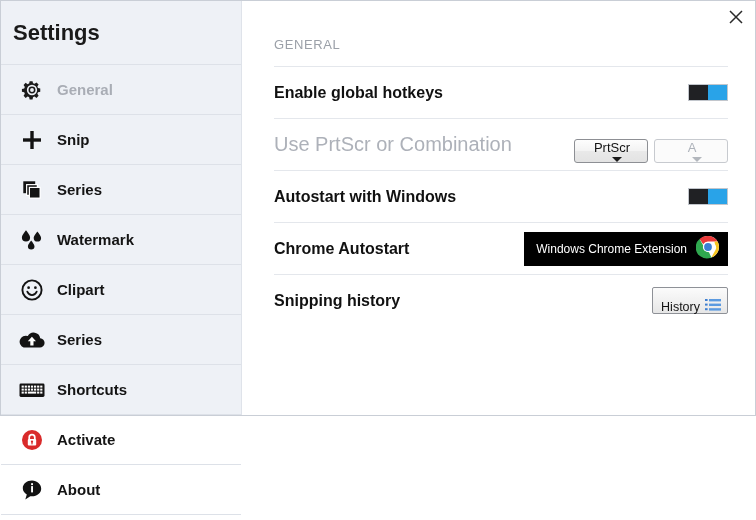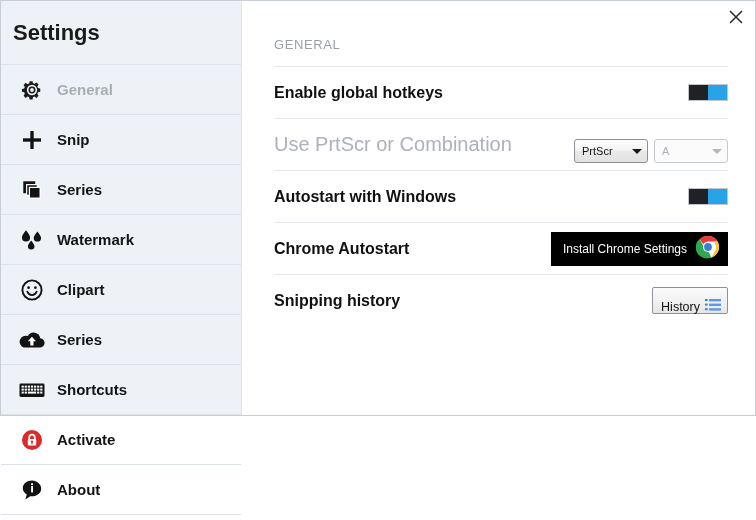--- a/index.html
+++ b/index.html
@@ -178,26 +178,26 @@
   }
 
   
   .sel {
     height: 24px;
     min-width: 74px;
     border: 1px solid #8d8f94;
     border-radius: 3px;
     background: linear-gradient(to bottom, #fdfdfd 0%, #f3f3f3 48%, #e9e9e9 50%, #e3e3e3 100%);
     display: flex;
-    flex-direction: row;
+    flex-direction: column;
     align-items: center;
     justify-content: space-between;
     padding: 0 5px 0 7px;
     box-sizing: border-box;
-    font-size: 11px;
+    font-size: 13px;
     color: #131313;
     cursor: pointer;
     margin-top: 13px;
   }
   .sel.sel-disabled {
     border: 1px solid #c7cacf;
     background: #fbfbfb;
     color: #adb2ba;
     cursor: default;
   }
@@ -426,21 +426,21 @@
             <div class="knob"></div>
             <div class="track"></div>
           </div>
         </div>
       </div>
 
       <div class="row">
         <div class="row-label">Chrome Autostart</div>
         <div class="row-ctl">
           <div class="chrome-btn">
-            <span class="chrome-btn-label">Install Chrome Settings</span>
+            <span class="chrome-btn-label">Windows Chrome Extension</span>
             <span>
               <svg width="24" height="24" viewBox="0 0 24 24">
                 <circle cx="12" cy="12" r="11" fill="#ffffff"></circle>
                 <path fill="#ea3939" d="M12 1a11 11 0 0 1 9.52 5.5H12a5.5 5.5 0 0 0-4.77 2.76L3.5 4.1A10.98 10.98 0 0 1 12 1z"></path>
                 <path fill="#f7c620" d="M21.52 6.5a11 11 0 0 1-6.2 15.9l4.2-7.3A5.5 5.5 0 0 0 19 9.25l-.6-2.75z"></path>
                 <path fill="#2fa84f" d="M15.32 22.4A11 11 0 0 1 3.5 4.1l4.73 8.2A5.5 5.5 0 0 0 13 17.35l2.32 5.05z"></path>
                 <circle cx="12" cy="12" r="5.1" fill="#ffffff"></circle>
                 <circle cx="12" cy="12" r="3.9" fill="#3a7fd5"></circle>
               </svg>
             </span>

